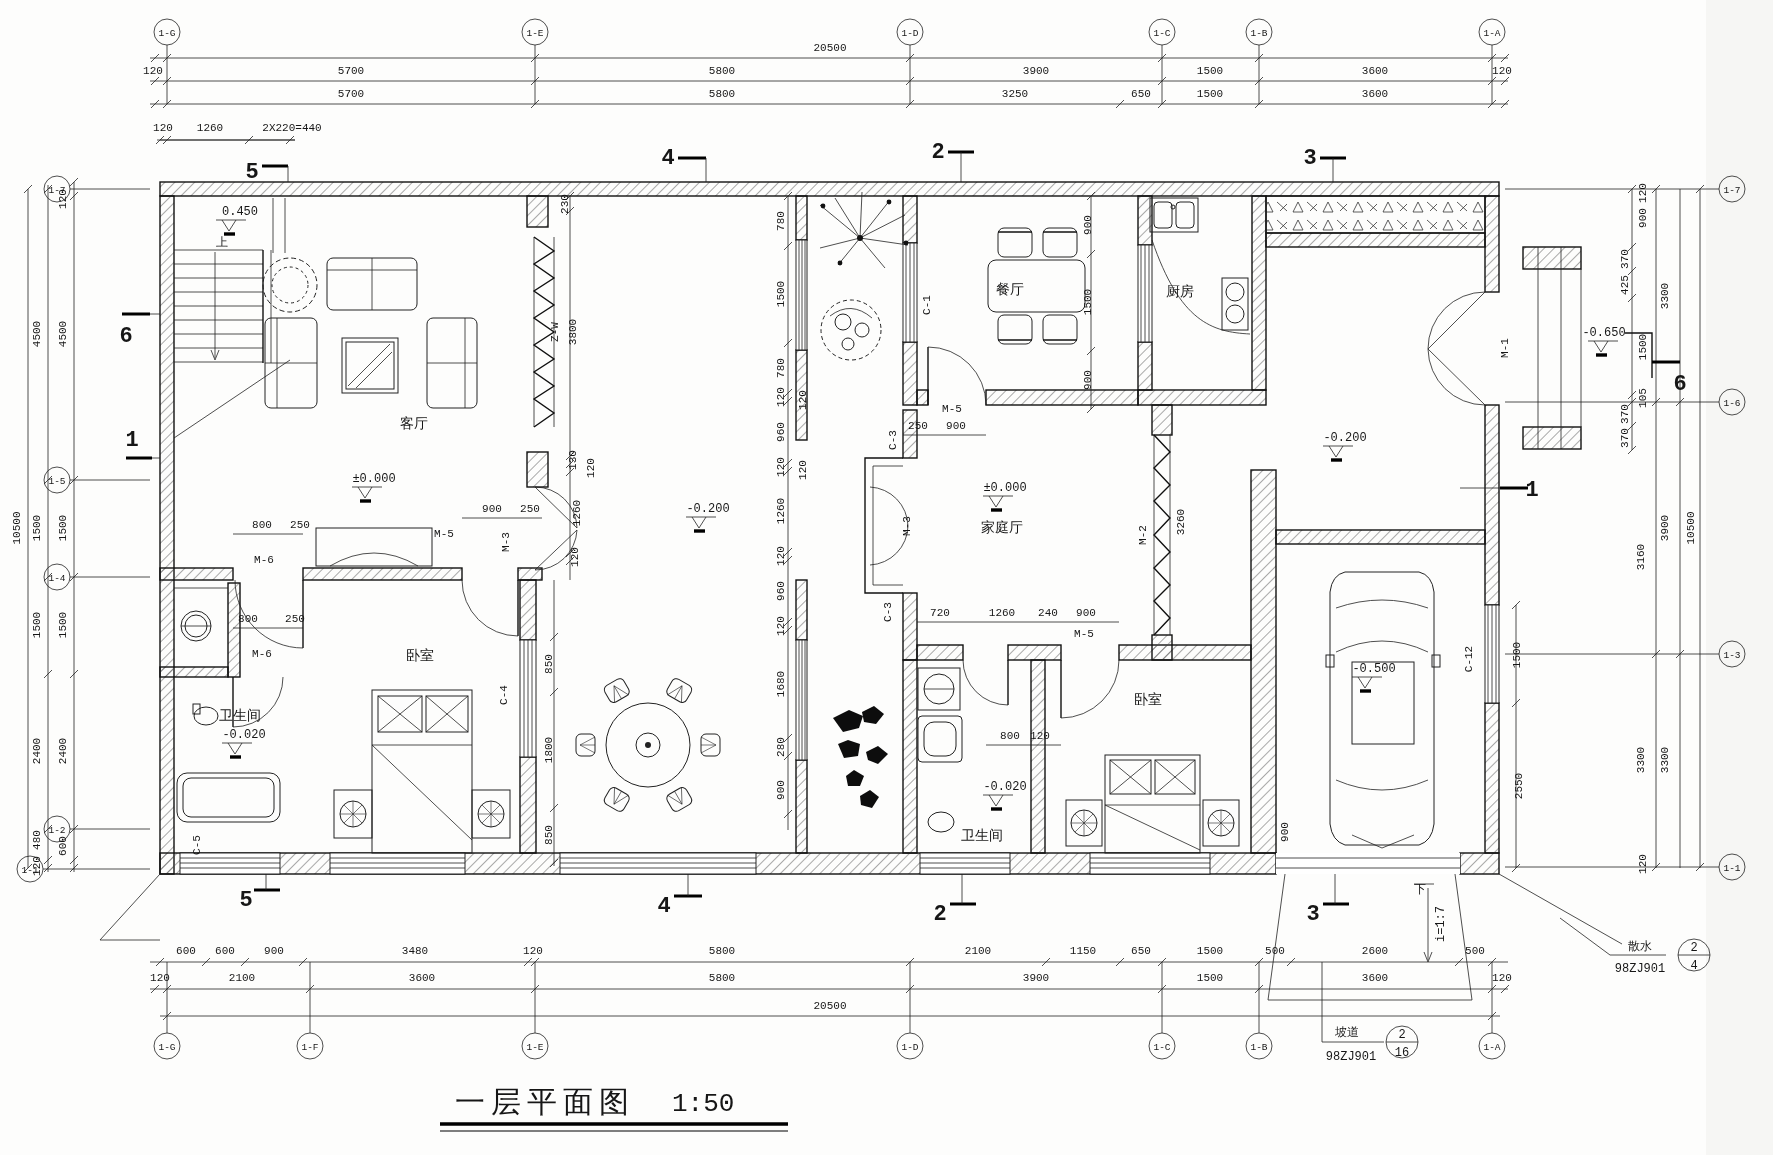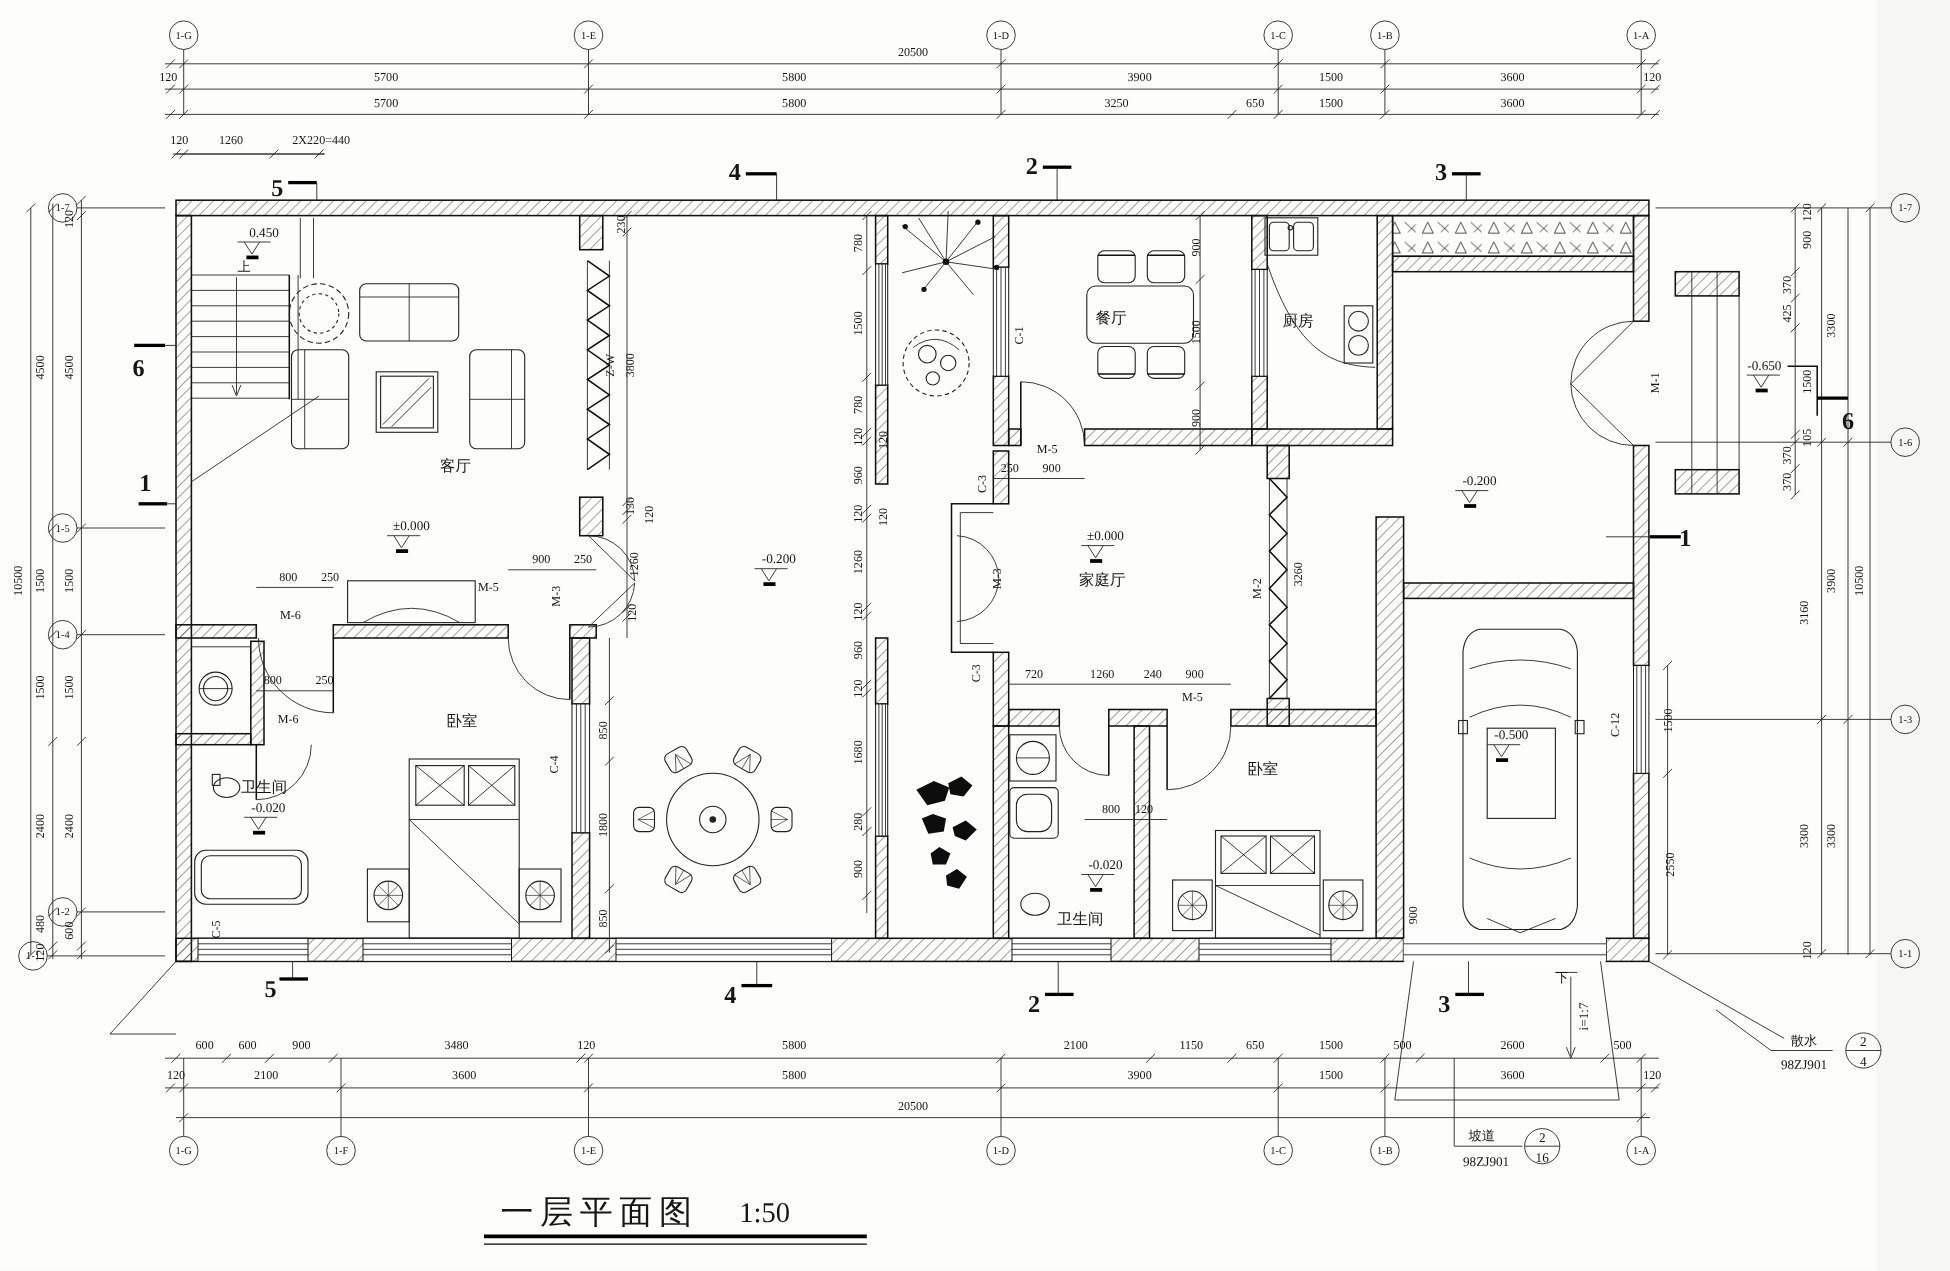--- a/index.html
+++ b/index.html
@@ -1,16 +1,16 @@
 <!DOCTYPE html>
 <html><head>
 <meta charset="utf-8">
 <style>
   html,body{margin:0;padding:0;background:#f6f6f4;}
-  #stage{position:relative;width:1706px;height:1155px;background:#fdfdfc;font-family:Liberation Serif, serif;}
+  #stage{position:relative;width:1706px;height:1155px;background:#fdfdfc;font-family:Liberation Mono, monospace;}
   svg{position:absolute;left:0;top:0;}
   text{fill:#161616;}
   .dim{font-size:11px;}
   .dimv{font-size:11px;}
   .tag{font-size:11px;}
   .room{font-size:14px;}
   .lvl{font-size:12px;}
   .bub{font-size:9.5px;text-anchor:middle;dominant-baseline:middle;}
   .sec{font-size:22px;font-weight:bold;}
   .note{font-size:12px;}

